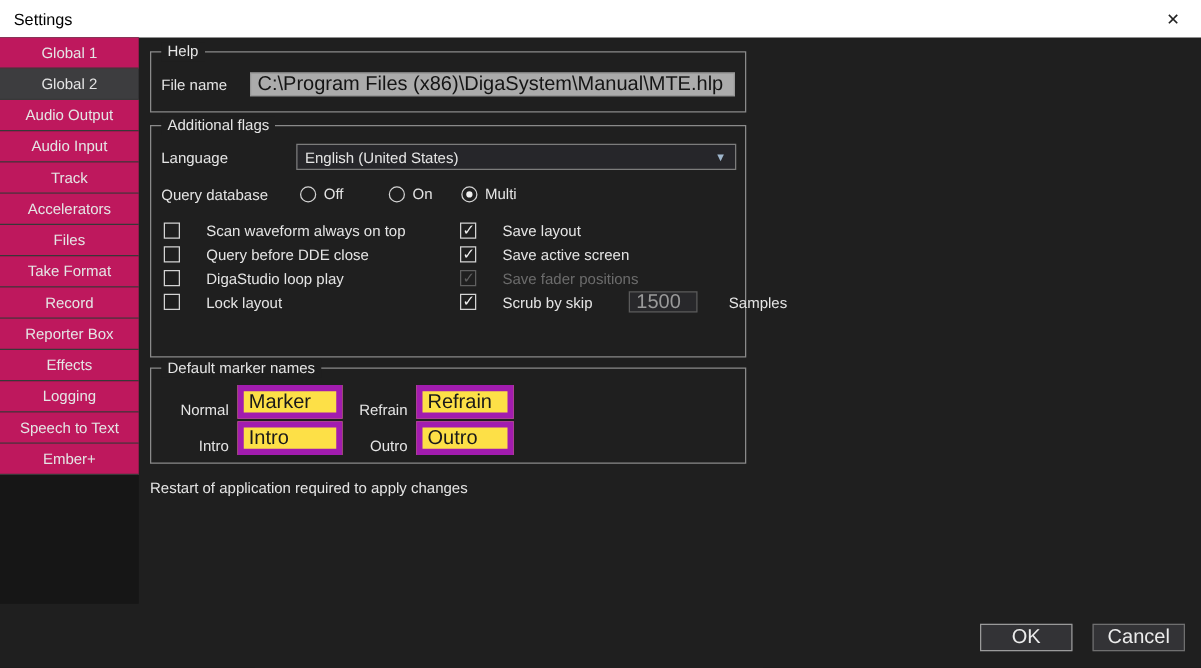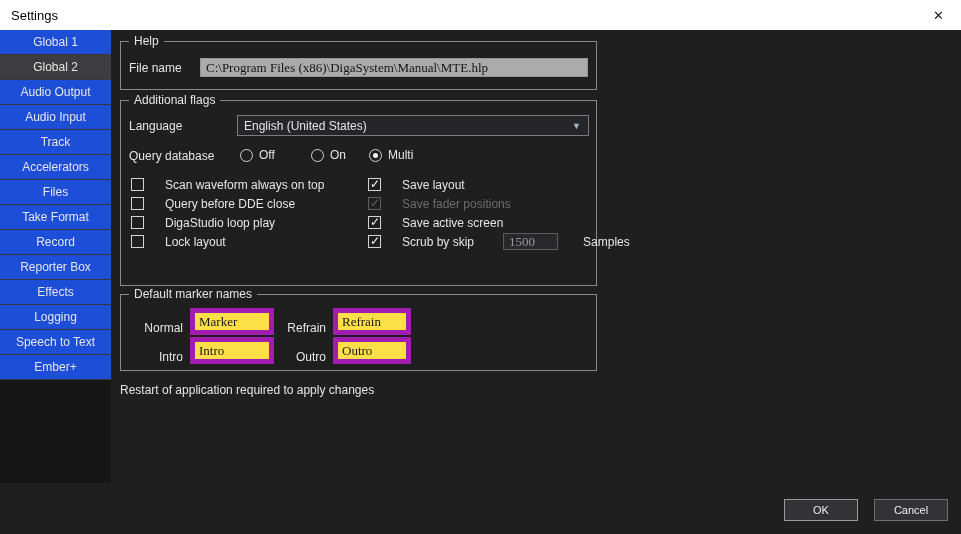--- a/index.html
+++ b/index.html
@@ -6,34 +6,34 @@
   html,body{width:961px;height:534px;overflow:hidden}
   body{font-family:"Liberation Sans",sans-serif;font-size:12px;color:#e5e5e5;background:#1f1f1f}
   .window{position:relative;width:961px;height:534px;background:#1f1f1f;overflow:hidden}
 
   
   .titlebar{position:absolute;top:0;left:0;right:0;height:30px;background:#ffffff;color:#000;display:flex;align-items:center;padding-left:11px;font-size:13px}
   .close-btn{position:absolute;right:0;top:0;width:45px;height:30px;display:flex;align-items:center;justify-content:center;color:#222;font-size:13px;cursor:pointer}
 
   
   .sidebar{position:absolute;left:0;top:30px;width:111px;height:453px;background:#161616}
-  .side-item{height:25px;line-height:24px;text-align:center;background:#1d4ed8;border-bottom:1px solid #383838;color:#e5e5e5;cursor:pointer;font-size:12px}
+  .side-item{height:25px;line-height:24px;text-align:center;background:#be185d;border-bottom:1px solid #383838;color:#e5e5e5;cursor:pointer;font-size:12px}
   .side-item.selected{background:#3d3d3f}
 
   
   .content{position:absolute;left:111px;top:30px;width:850px;height:504px}
   .group{position:absolute;border:1px solid #8a8a8a}
   .legend{position:absolute;top:-8px;left:8px;background:#1f1f1f;padding:0 5px;line-height:15px;white-space:nowrap}
   .abs{position:absolute;white-space:nowrap}
 
   .help-group{left:9px;top:11px;width:477px;height:49px}
   .flags-group{left:9px;top:70px;width:477px;height:186px}
   .marker-group{left:9px;top:264px;width:477px;height:77px}
 
-  input{font-family:Liberation Serif, serif;font-size:13px;outline:none}
+  input{font-family:Liberation Sans, sans-serif;font-size:16px;outline:none}
   .file-input{position:absolute;left:79px;top:16px;width:388px;height:19px;background:#ababab;color:#141414;border:1px solid #979797;padding:0 5px}
 
   
   .dropdown{position:absolute;left:116px;top:14px;width:352px;height:21px;background:#26262a;border:1px solid #7c7c7c;display:flex;align-items:center;padding:0 6px;cursor:pointer}
   .dd-arrow{position:absolute;right:7px;top:5px;font-size:9px;color:#9fb6cc}
 
   
   .radio-item{position:absolute;display:flex;align-items:center;gap:6px;cursor:pointer}
   .radio{width:13px;height:13px;border:1px solid #d4d4d4;border-radius:50%;background:#1f1f1f;position:relative;flex:0 0 13px}
   .radio.checked::after{content:"";position:absolute;left:3px;top:3px;width:5px;height:5px;border-radius:50%;background:#efefef}
@@ -54,21 +54,21 @@
   
   .marker-row{position:absolute;left:8px;display:flex;align-items:flex-end}
   .m-label.w1{width:54px;text-align:right;margin-right:7px}
   .m-label.w2{width:42px;text-align:right;margin-left:10px;margin-right:7px}
   .marker-input{width:84px;height:27px;background:#fde047;color:#1a1a1a;border:5px solid #a21caf;padding:0 4px}
   .marker-input.small{width:78px}
 
   .note{position:absolute;left:9px;top:353px;white-space:nowrap}
 
   
-  .btn{position:absolute;width:74px;height:22px;background:#333336;border:1px solid #9a9a9a;color:#ececec;font-size:11px;font-family:"Liberation Sans",sans-serif;cursor:pointer}
+  .btn{position:absolute;width:74px;height:22px;background:#333336;border:1px solid #9a9a9a;color:#ececec;font-size:16px;font-family:"Liberation Sans",sans-serif;cursor:pointer}
   .btn.ok{left:784px;top:499px}
   .btn.cancel{left:874px;top:499px;border-color:#6f6f6f}
 </style>
 </head>
 <body>
 
 <div class="window">
 
   <div class="titlebar">
     <span>Settings</span>
@@ -141,27 +141,27 @@
           <span class="chk"></span>
           <span class="lbl">Lock layout</span>
         </div>
       </div>
 
       <div class="chk-col right">
         <div class="chk-row">
           <span class="chk checked"></span>
           <span class="lbl">Save layout</span>
         </div>
+        <div class="chk-row">
+          <span class="chk checked"></span>
+          <span class="lbl">Save active screen</span>
+        </div>
         <div class="chk-row disabled">
           <span class="chk checked"></span>
           <span class="lbl">Save fader positions</span>
-        </div>
-        <div class="chk-row">
-          <span class="chk checked"></span>
-          <span class="lbl">Save active screen</span>
         </div>
         <div class="chk-row">
           <span class="chk checked"></span>
           <span class="lbl">Scrub by skip</span>
           <input class="scrub-input" value="1500" style="">
           <span class="lbl unit">Samples</span>
         </div>
       </div>
     </div>
 

